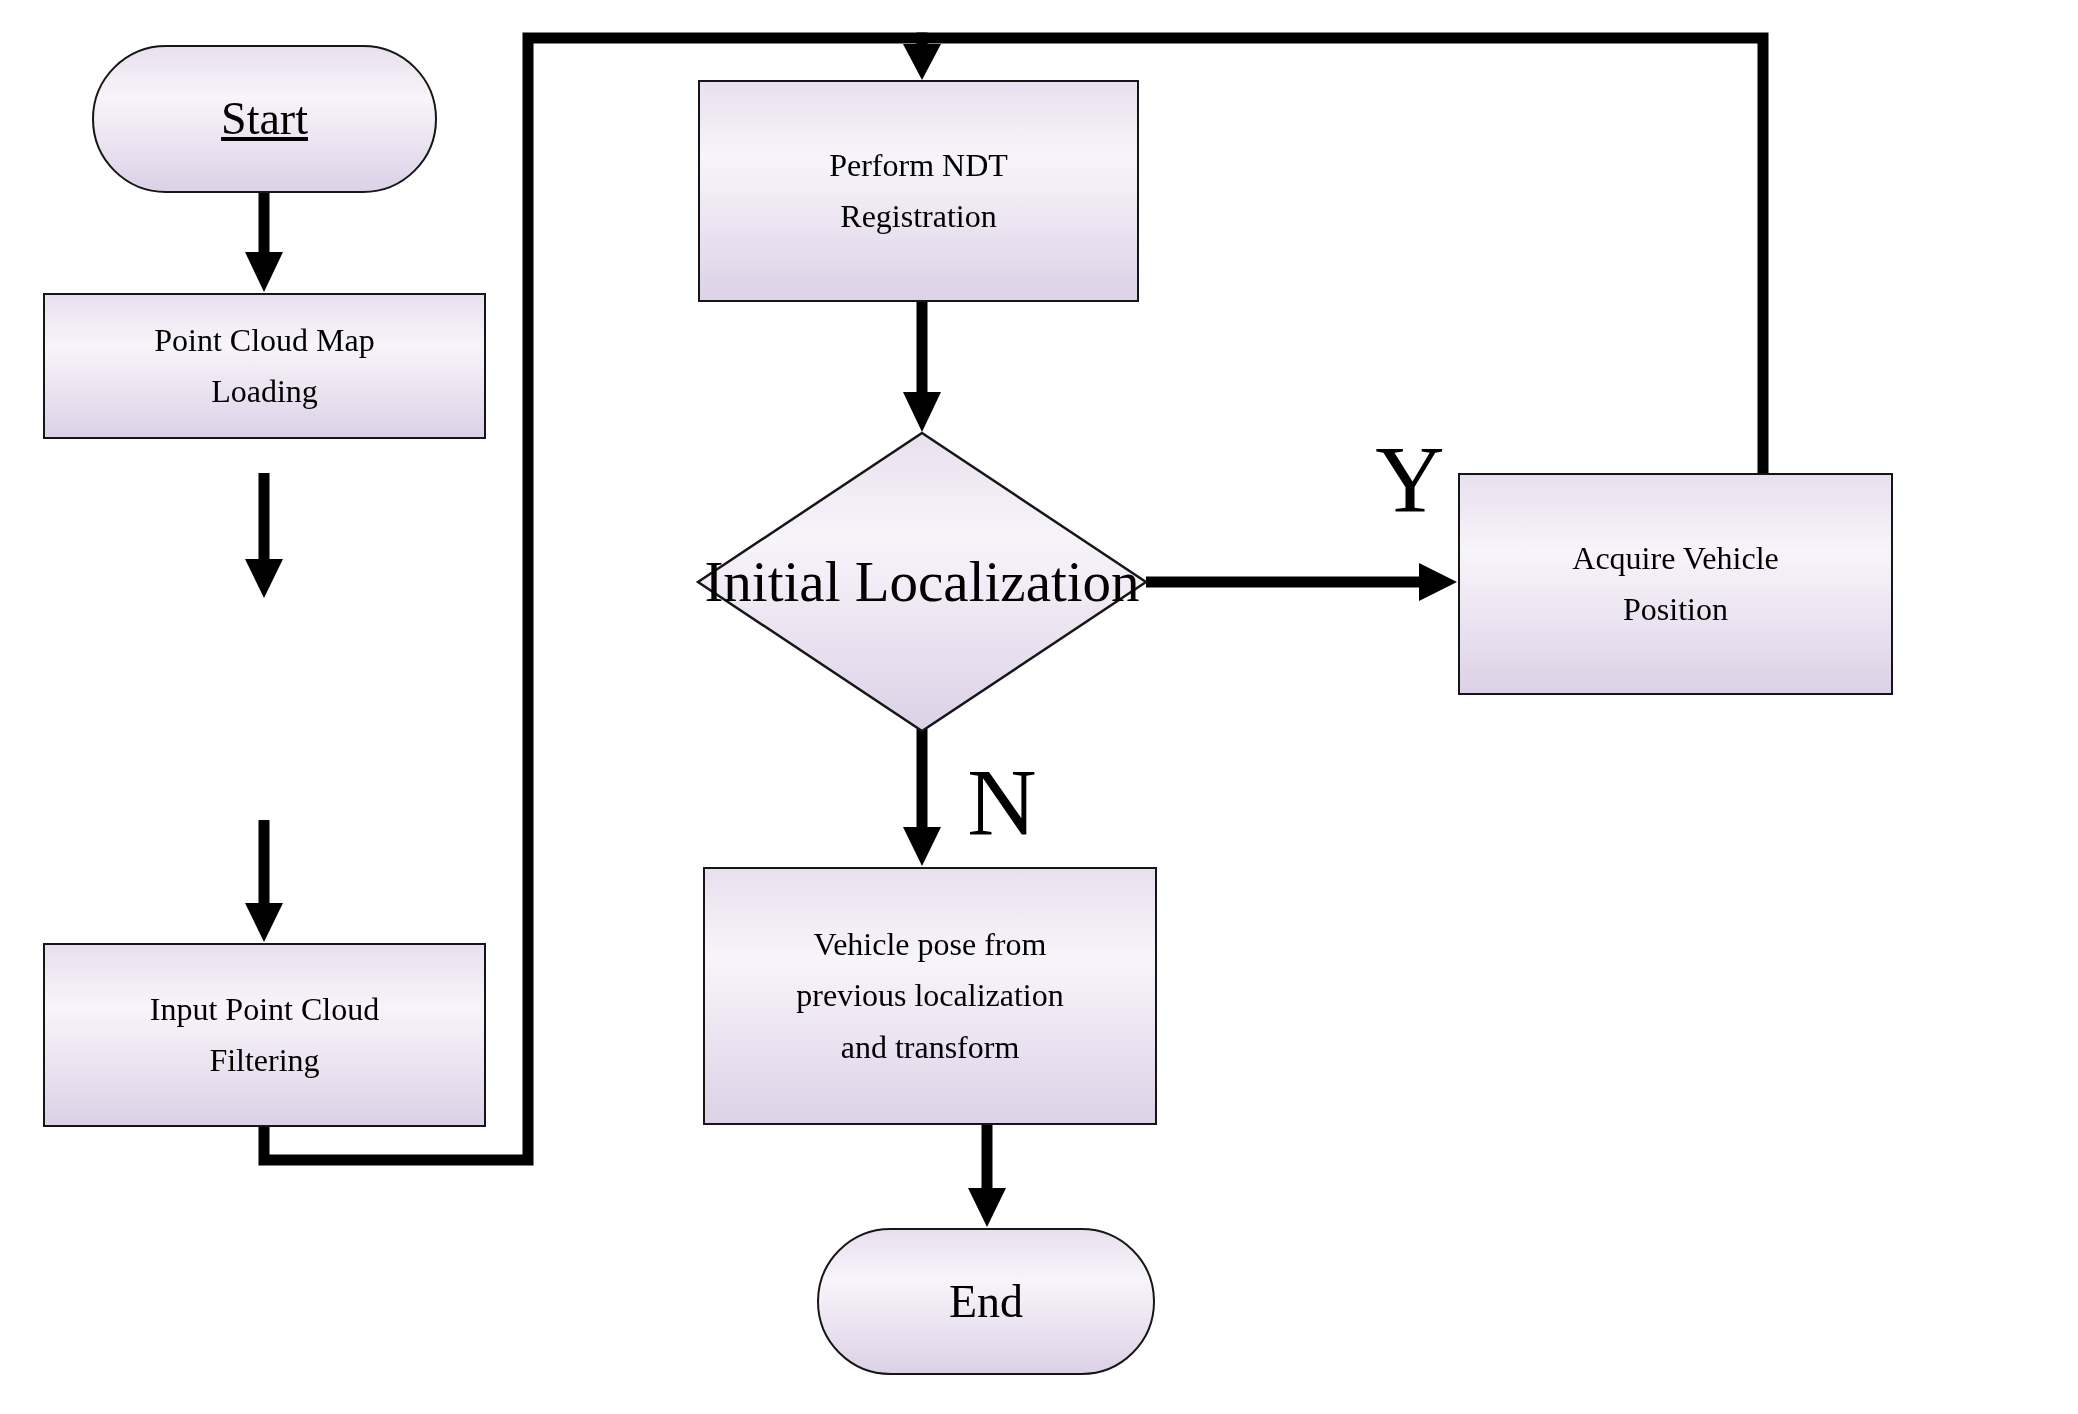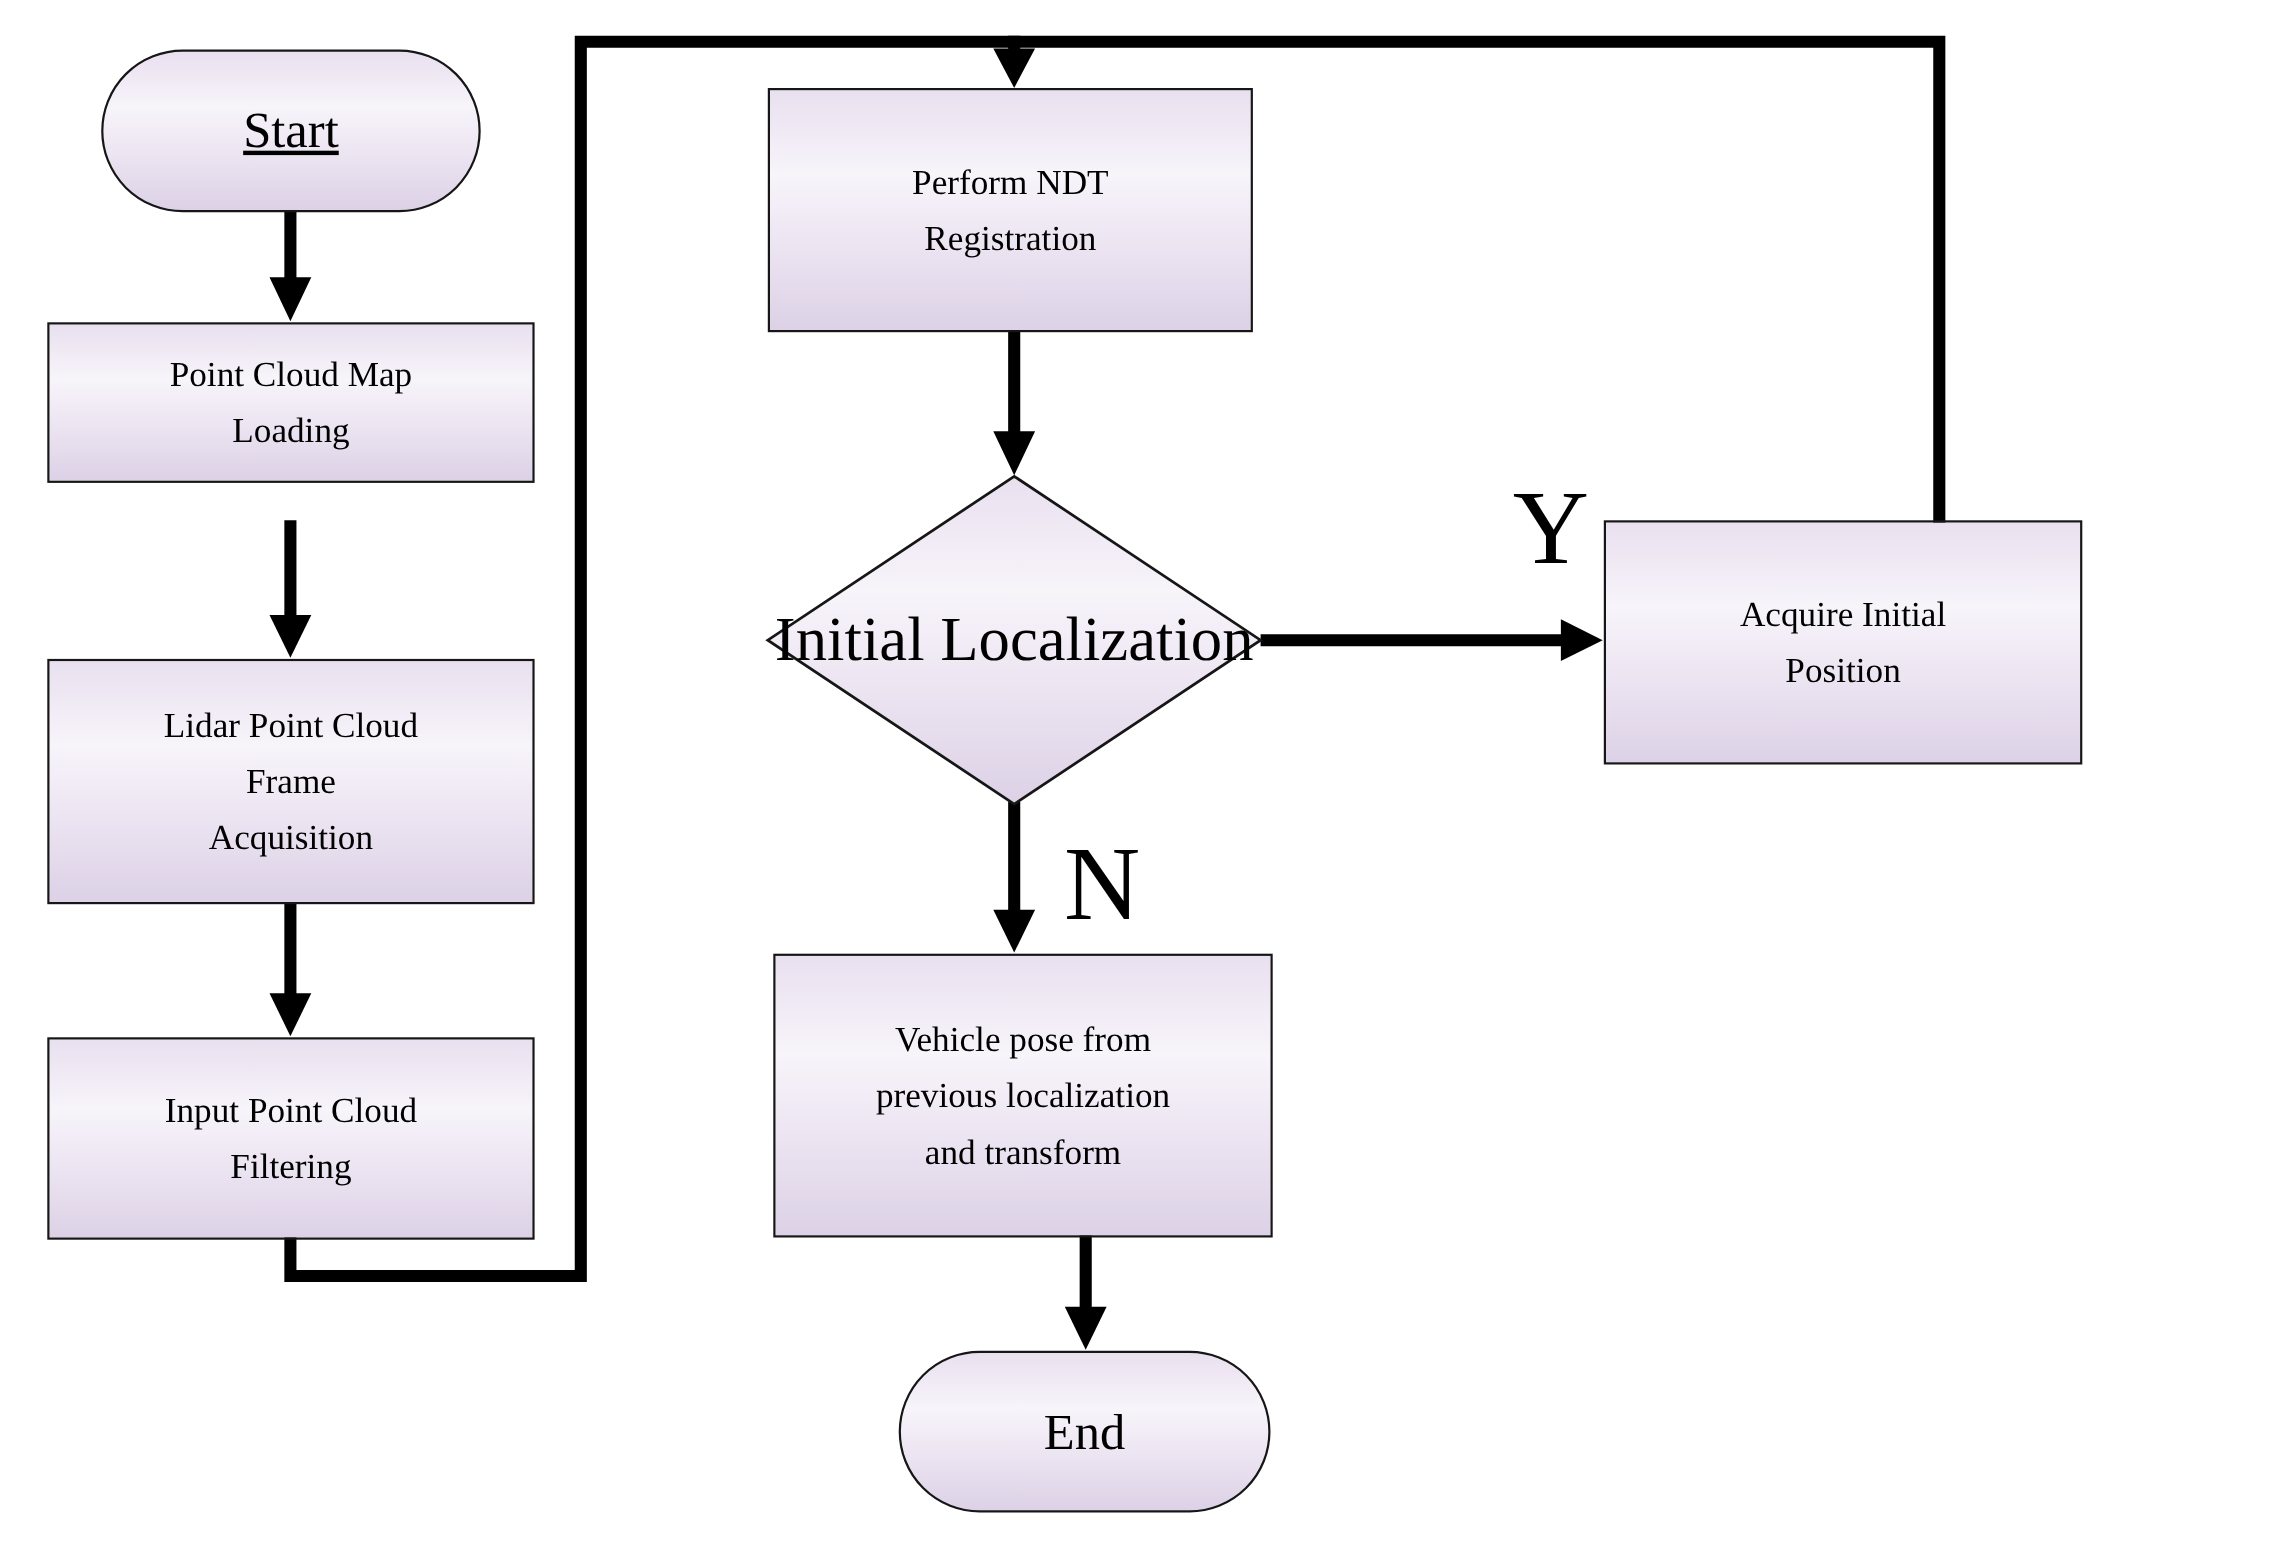--- a/index.html
+++ b/index.html
@@ -75,42 +75,37 @@
 
   <div class="node terminator" style="left:92px;top:45px;width:345px;height:148px;text-decoration:underline;">
     <span class="label">Start</span>
   </div>
 
   <div class="node" style="left:43px;top:293px;width:443px;height:146px;">
     <span class="label">Point Cloud Map
 Loading</span>
   </div>
 
-  <div class="node" style="left:43px;top:599px;width:443px;height:223px;">
-    <span class="label">Lidar Point Cloud
-Frame
-Acquisition</span>
-  </div>
 
   <div class="node" style="left:43px;top:943px;width:443px;height:184px;">
     <span class="label">Input Point Cloud
 Filtering</span>
   </div>
 
   <div class="node" style="left:698px;top:80px;width:441px;height:222px;">
     <span class="label">Perform NDT
 Registration</span>
   </div>
 
   <div class="overlay" style="left:702px;top:433px;width:440px;height:298px;">
     <span class="label">Initial Localization</span>
   </div>
 
   <div class="node" style="left:1458px;top:473px;width:435px;height:222px;">
-    <span class="label">Acquire Initial
+    <span class="label">Acquire Vehicle
 Position</span>
   </div>
 
   <div class="node" style="left:703px;top:867px;width:454px;height:258px;">
     <span class="label">Vehicle pose from
 previous localization
 and transform</span>
   </div>
 
   <div class="node terminator" style="left:817px;top:1228px;width:338px;height:147px;">

